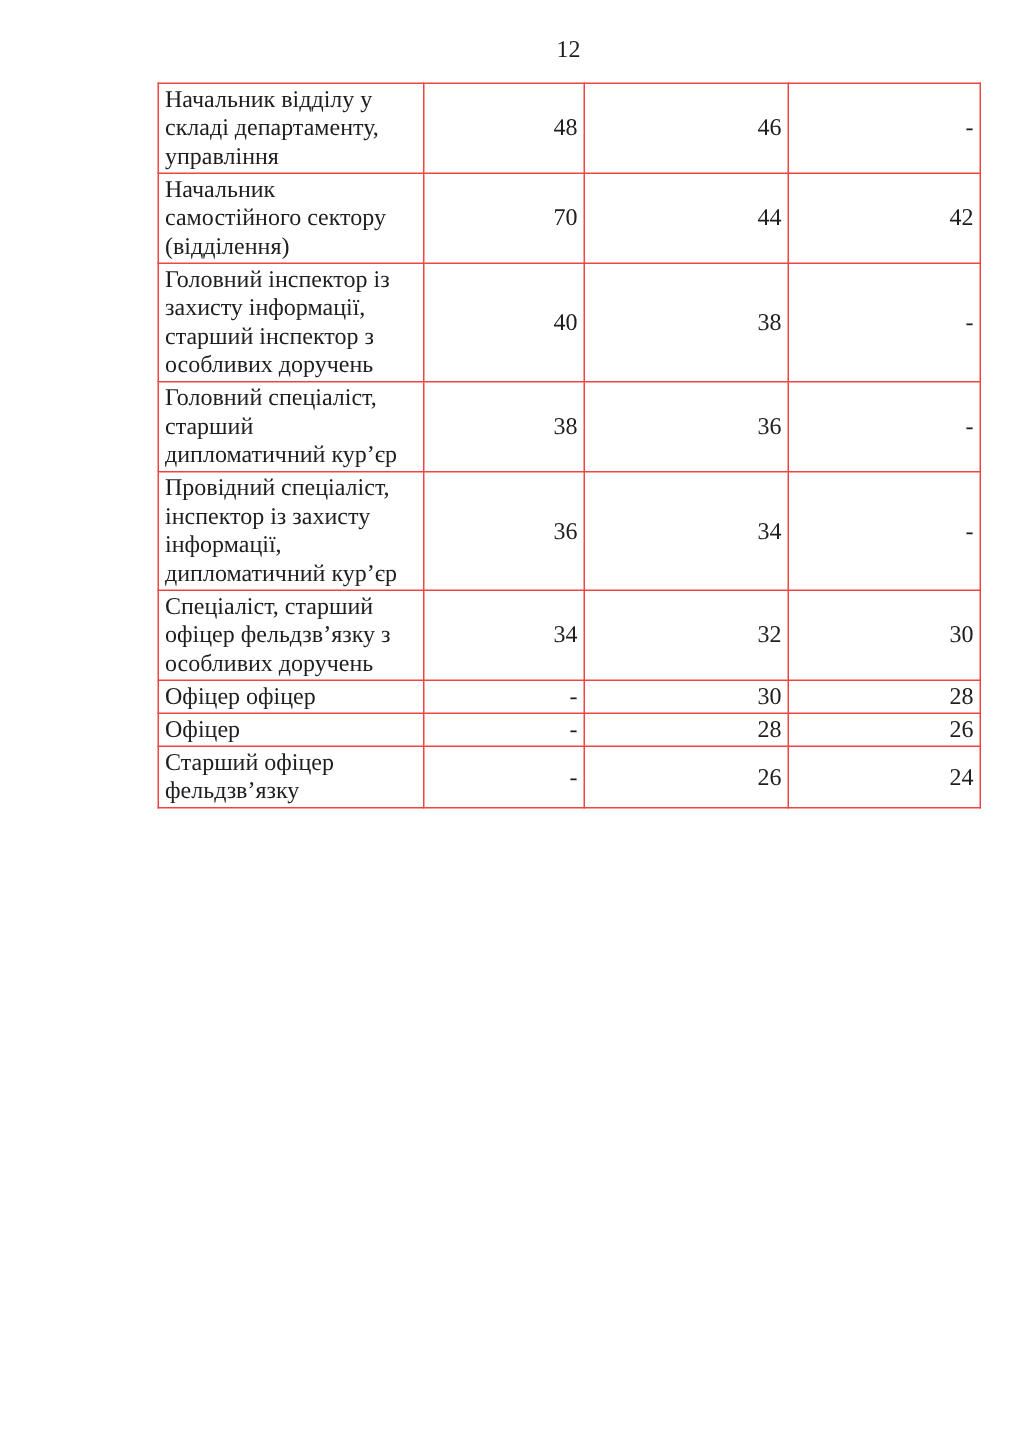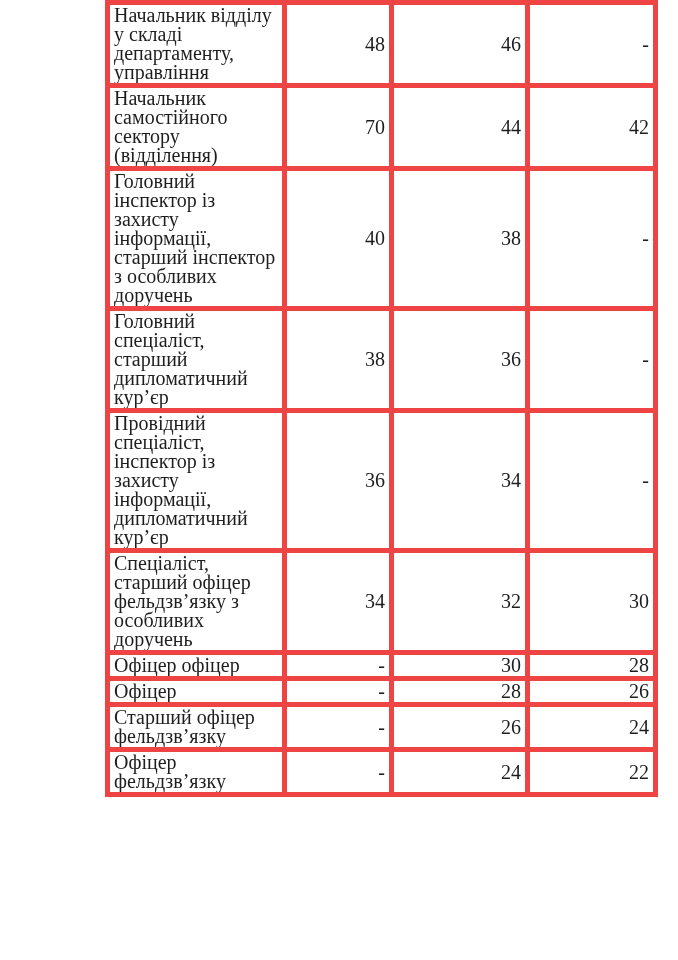--- a/index.html
+++ b/index.html
@@ -28,22 +28,22 @@
     line-height: 18px;
     color: #1e1e1e;
   }
   table.doc-table {
     border-collapse: collapse;
     table-layout: fixed;
     margin-left: 105px;
     width: 548px;
   }
   table.doc-table td {
-    border: 5px solid #ef4444;
-    font-size: 20px;
+    border: 1px solid #ef4444;
+    font-size: 16px;
     line-height: 19px;
     padding: 1px 4px;
     overflow: hidden;
     margin-left: 25px;
   }
   col.c-title { width: 177px; }
   col.c-n1 { width: 107px; }
   col.c-n2 { width: 136px; }
   col.c-n3 { width: 128px; }
   td.title-cell {
@@ -54,20 +54,21 @@
   td.num-cell {
     vertical-align: middle;
     text-align: right;
   }
 </style>
 </head>
 <body>
 
 <div class="page">
 
+  <div class="page-number">12</div>
 
   <table class="doc-table">
     <colgroup>
       <col class="c-title">
       <col class="c-n1">
       <col class="c-n2">
       <col class="c-n3">
     </colgroup>
     <tbody>
       <tr>
@@ -117,22 +118,16 @@
         <td class="num-cell">-</td>
         <td class="num-cell">28</td>
         <td class="num-cell">26</td>
       </tr>
       <tr>
         <td class="title-cell">Старший офіцер фельдзв’язку</td>
         <td class="num-cell">-</td>
         <td class="num-cell">26</td>
         <td class="num-cell">24</td>
       </tr>
-      <tr>
-        <td class="title-cell">Офіцер фельдзв’язку</td>
-        <td class="num-cell">-</td>
-        <td class="num-cell">24</td>
-        <td class="num-cell">22</td>
-      </tr>
     </tbody>
   </table>
 
 </div>
 
 </body></html>

